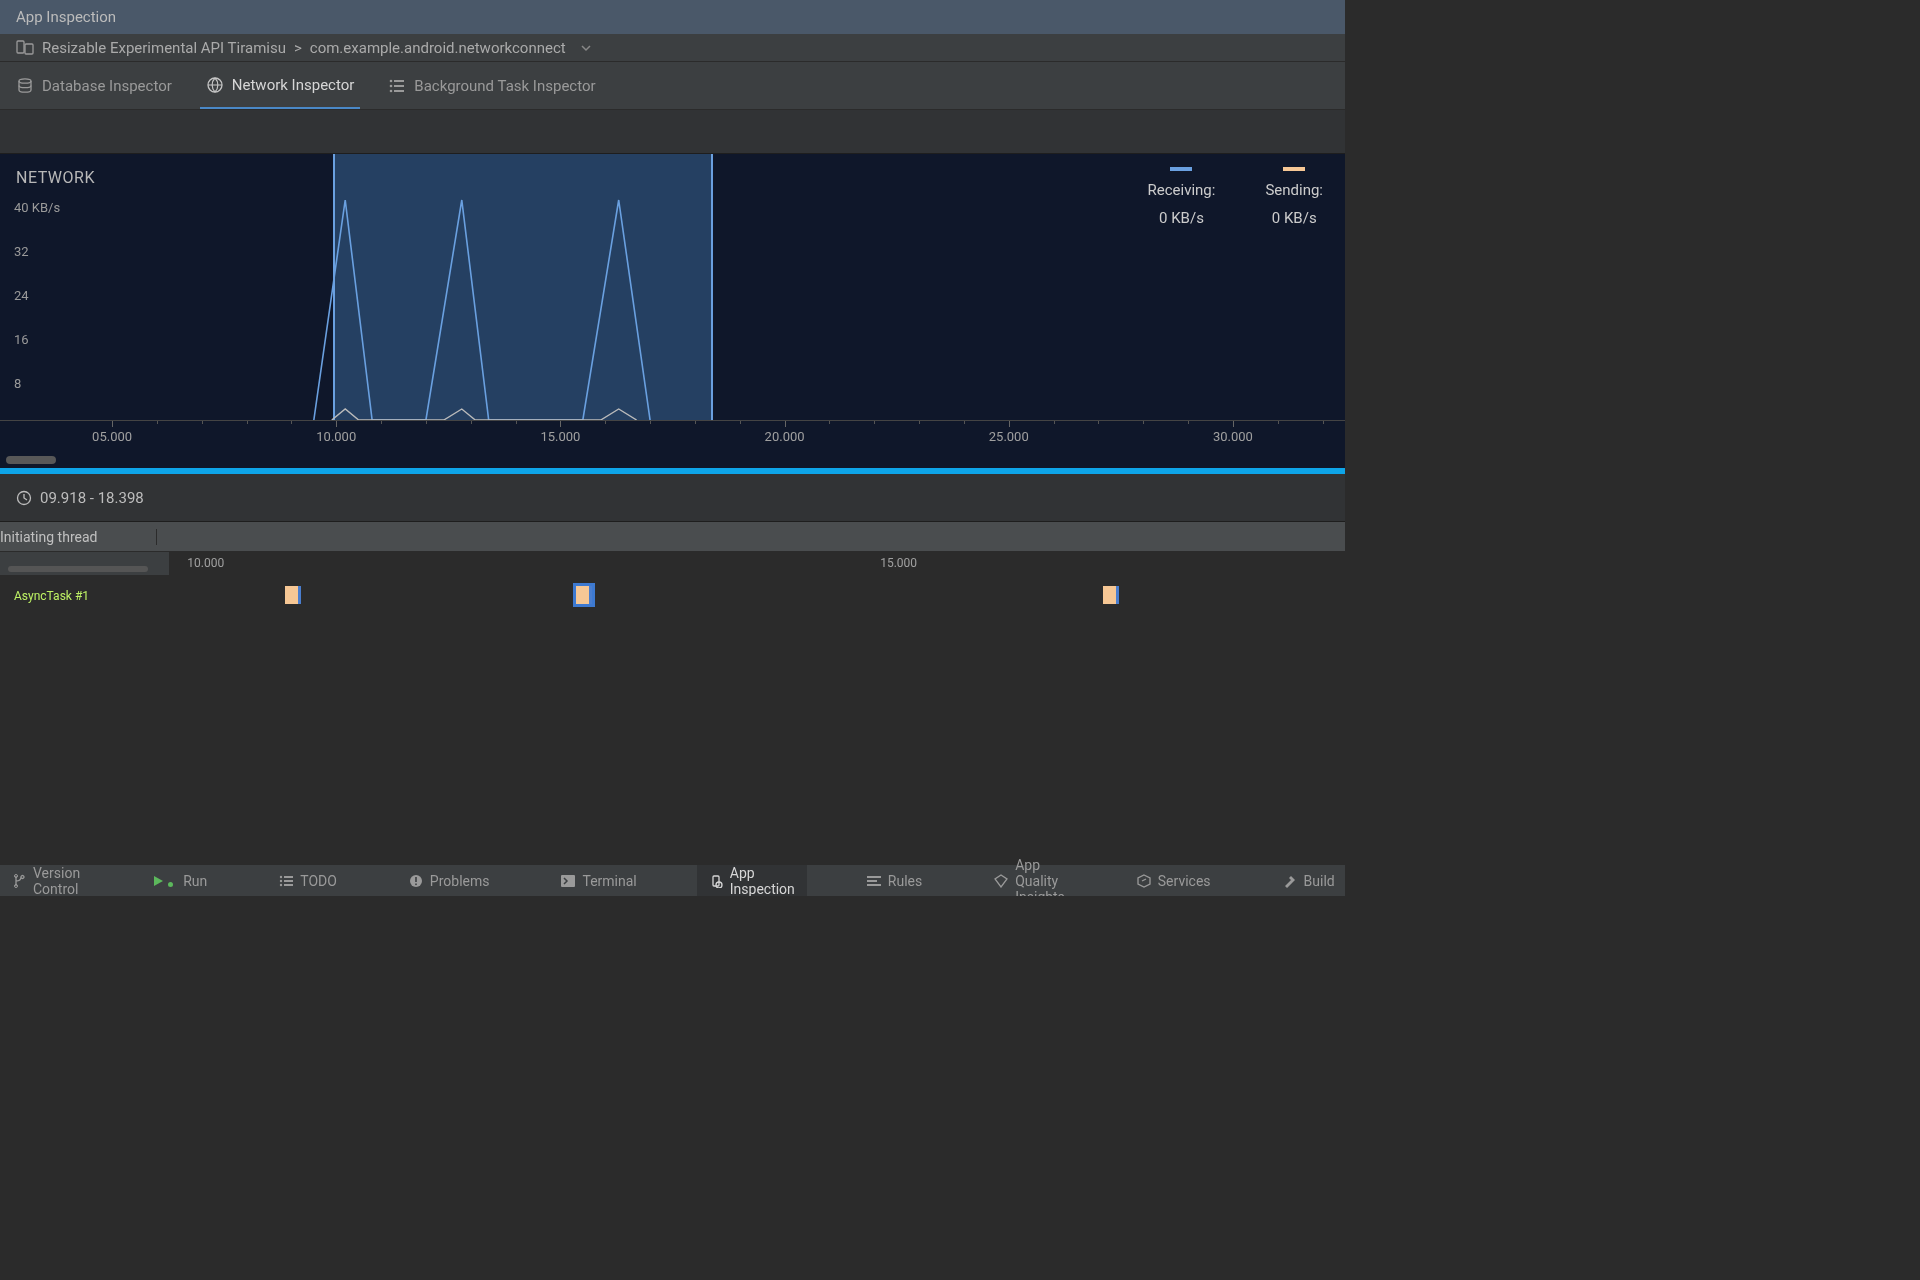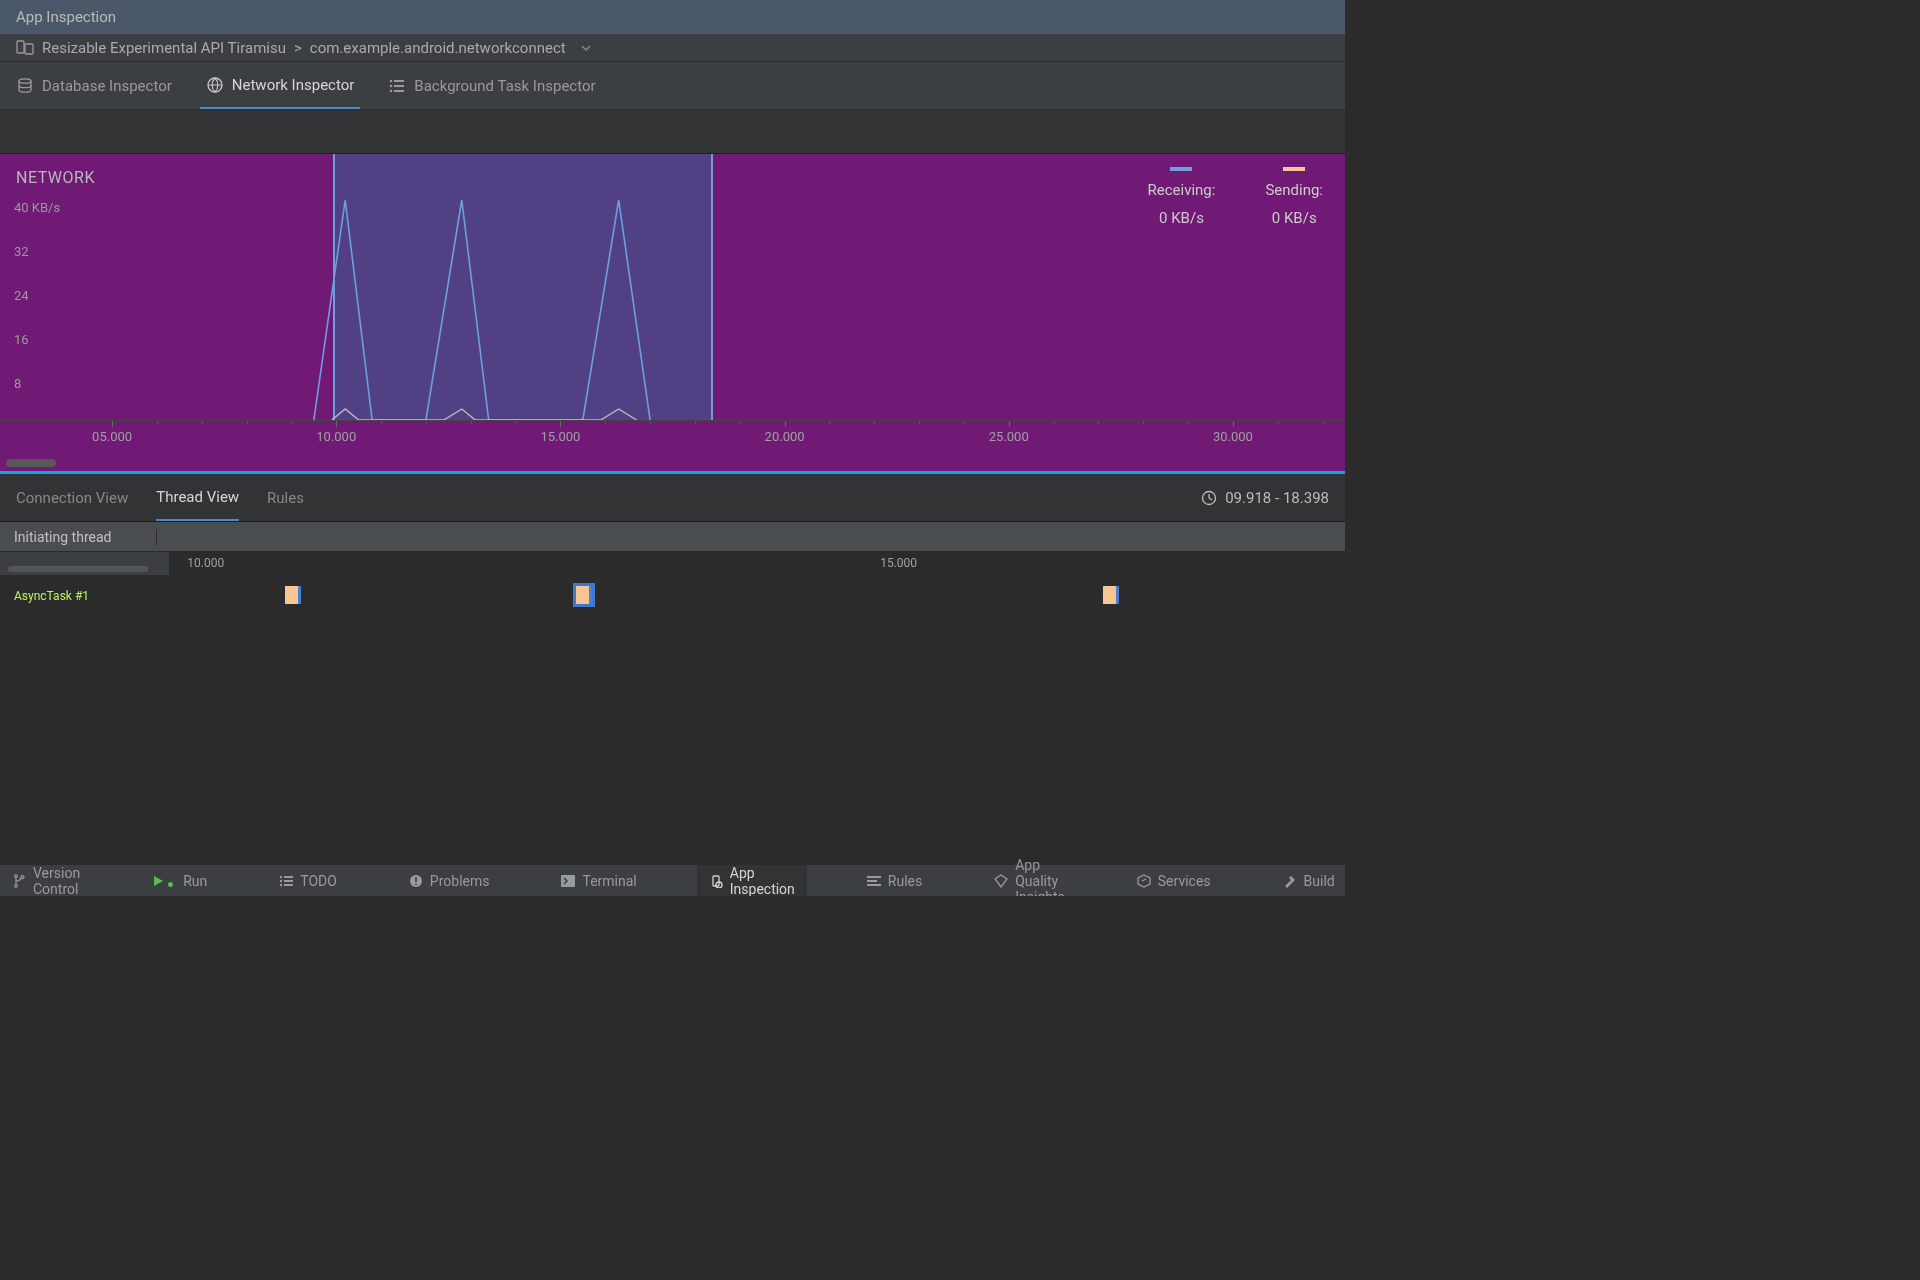--- a/index.html
+++ b/index.html
@@ -52,24 +52,24 @@
     padding: 0 6px;
     font-size: 15px;
     cursor: pointer;
   }
   .insp-tab.active {
     color: #d6d6d6;
     border-bottom: 2px solid #4a88c7;
   }
   .spacer-bar { background: #313335; height: 44px; border-bottom: 1px solid #1e1e1e;}
   .chart-area {
-    background: #701a75;
+    background: #0f172a;
     position: relative;
     height: 320px;
-    border-bottom: 3px solid #0ea5e9;
+    border-bottom: 6px solid #0ea5e9;
   }
   .chart-title {
     position: absolute;
     left: 16px;
     top: 14px;
     color: #b8b8b8;
     font-size: 16px;
     letter-spacing: 0.5px;
   }
   .legend {
@@ -125,21 +125,21 @@
   .sub-tabs-left { display:flex; gap: 28px; height:100%; align-items: center;}
   .sub-tab { color:#888; font-size:15px; cursor:pointer; height:100%; display:flex; align-items:center; }
   .sub-tab.active { color:#d6d6d6; border-bottom:2px solid #4a88c7; }
   .time-range { display:flex; align-items:center; gap:8px; color:#bdbdbd; font-size:15px;}
   .clock-icon { display:inline-block; }
   .columns-header {
     display:flex; height:30px; background:#4a4d4f;
     font-size:14px; color:#c0c0c0; align-items:center;
     border-bottom:1px solid #2b2b2b;
   }
-  .col-left { width:157px; padding-left:14px; border-right:1px solid #2b2b2b;}
+  .col-left { width:157px; padding-left:0; border-right:1px solid #2b2b2b;}
   .col-right { flex:1; padding-left:12px;}
   .timeline-head {
     height:24px; display:flex; border-bottom:1px solid #2b2b2b;
   }
   .timeline-head .left {width:170px; border-right:1px solid #2b2b2b; background:#3c3f41; position:relative;}
   .timeline-head .left::after {
     content:""; position:absolute; left:8px; bottom:3px; width:140px; height:6px; background:#555; border-radius:3px;
   }
   .timeline-head .right {flex:1; position:relative; background:#2b2b2b; font-size:12px; color:#a0a0a0;}
   .timeline-head .ttick { position:absolute; top:4px; transform:translateX(0);}
@@ -295,25 +295,20 @@
       <div class="xtick-minor" style="left: 1277.75px;"></div>
       <div class="xtick-minor" style="left: 1322.58px;"></div>
       <div class="xtick-minor" style="left: 1367.42px;"></div>
       <div class="xtick-minor" style="left: 1412.25px;"></div>
     </div>
 
   <div class="hscroll"></div>
 </div>
 
 <div class="sub-tabs">
-  <div class="sub-tabs-left">
-    <div class="sub-tab">Connection View</div>
-    <div class="sub-tab active">Thread View</div>
-    <div class="sub-tab">Rules</div>
-  </div>
   <div class="time-range">
     <span class="clock-icon">
       <svg width="16" height="16" viewBox="0 0 16 16">
           <circle cx="8" cy="8" r="6.5" fill="none" stroke="#bdbdbd" stroke-width="1.3"></circle>
           <path d="M8 4 V8 L11 10" fill="none" stroke="#bdbdbd" stroke-width="1.3"></path>
         </svg>
     </span>
     <span>09.918 - 18.398</span>
   </div>
 </div>

